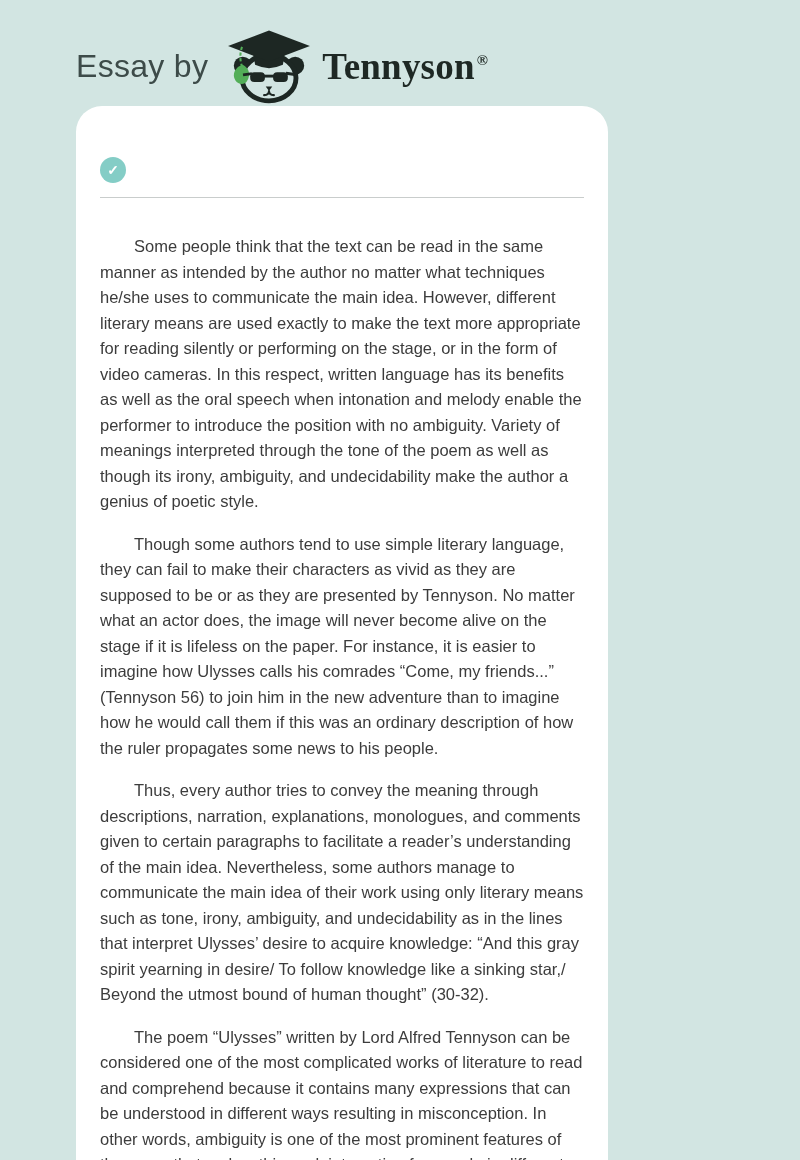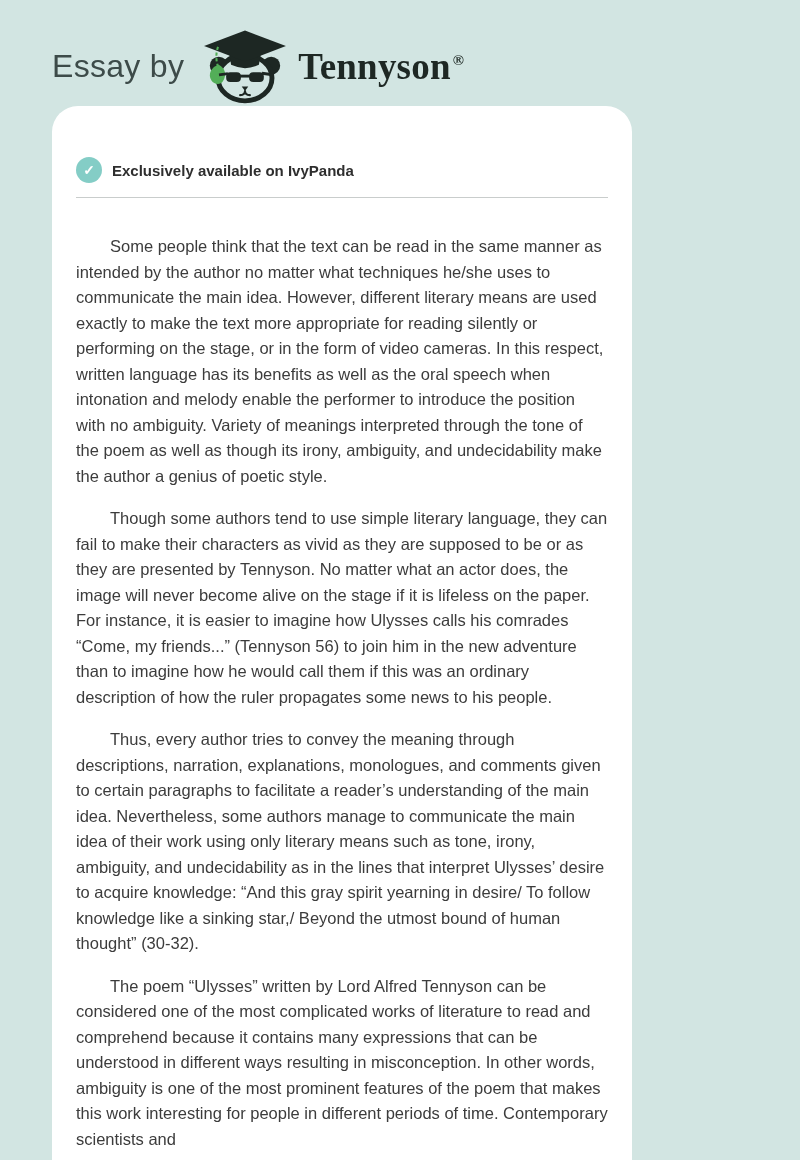--- a/index.html
+++ b/index.html
@@ -7,21 +7,21 @@
   body {
     width: 800px;
     height: 1160px;
     background: #d2e5e2;
     font-family: "Liberation Sans", sans-serif;
     -webkit-font-smoothing: antialiased;
   }
   .page {
     width: 684px;
     height: 1160px;
-    padding: 0 52px;
+    padding: 0 76px;
     overflow: hidden;
   }
 
   
   .site-header {
     display: flex;
     align-items: center;
     padding-top: 26px;
     height: 106px;
   }
@@ -138,21 +138,20 @@
         <path d="M55 78 q0 5 -6 5 M55 78 q0 5 6 5" fill="none" stroke="#1d2723" stroke-width="2.5" stroke-linecap="round"></path>
       </svg>
     </span>
     <span class="brand"><span>Tennyson</span><span class="reg">®</span></span>
   </header>
 
   <main class="card">
 
     <div class="badge-row">
       <span class="check-circle">✓</span>
-      <span class="badge-label">Exclusively available on IvyPanda</span>
     </div>
 
     <hr class="divider">
 
     <div class="essay-body">
       <p class="para">Some people think that the text can be read in the same manner as intended by the author no matter what techniques he/she uses to communicate the main idea. However, different literary means are used exactly to make the text more appropriate for reading silently or performing on the stage, or in the form of video cameras. In this respect, written language has its benefits as well as the oral speech when intonation and melody enable the performer to introduce the position with no ambiguity. Variety of meanings interpreted through the tone of the poem as well as though its irony, ambiguity, and undecidability make the author a genius of poetic style.</p>
       <p class="para">Though some authors tend to use simple literary language, they can fail to make their characters as vivid as they are supposed to be or as they are presented by Tennyson. No matter what an actor does, the image will never become alive on the stage if it is lifeless on the paper. For instance, it is easier to imagine how Ulysses calls his comrades “Come, my friends...” (Tennyson 56) to join him in the new adventure than to imagine how he would call them if this was an ordinary description of how the ruler propagates some news to his people.</p>
       <p class="para">Thus, every author tries to convey the meaning through descriptions, narration, explanations, monologues, and comments given to certain paragraphs to facilitate a reader’s understanding of the main idea. Nevertheless, some authors manage to communicate the main idea of their work using only literary means such as tone, irony, ambiguity, and undecidability as in the lines that interpret Ulysses’ desire to acquire knowledge: “And this gray spirit yearning in desire/ To follow knowledge like a sinking star,/ Beyond the utmost bound of human thought” (30-32).</p>
       <p class="para">The poem “Ulysses” written by Lord Alfred Tennyson can be considered one of the most complicated works of literature to read and comprehend because it contains many expressions that can be understood in different ways resulting in misconception. In other words, ambiguity is one of the most prominent features of the poem that makes this work interesting for people in different periods of time. Contemporary scientists and</p>
     </div>

